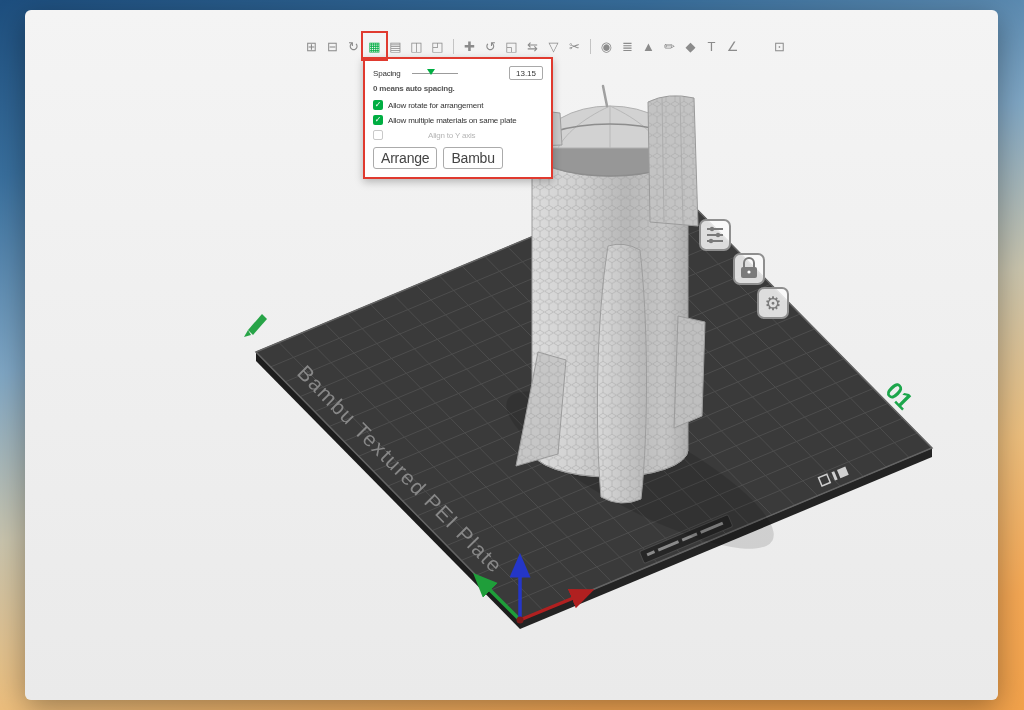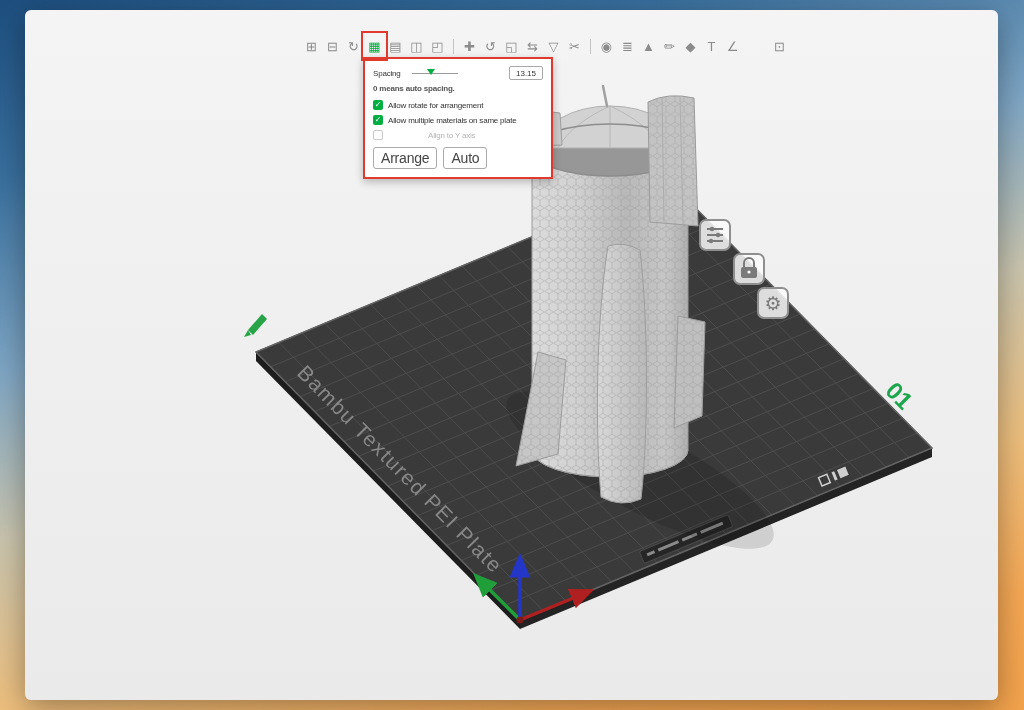--- a/index.html
+++ b/index.html
@@ -245,18 +245,18 @@
         <span class="cb on">✓</span>
         <span class="cb-label">Allow multiple materials on same plate</span>
       </div>
       <div class="cb-row">
         <span class="cb off"></span>
         <span class="cb-label disabled">Align to Y axis</span>
       </div>
 
       <div class="btn-row">
         <button class="btn">Arrange</button>
-        <button class="btn">Auto</button>
+        <button class="btn">Bambu</button>
       </div>
     </div>
   </div>
 
 </div>
 
 </body></html>

